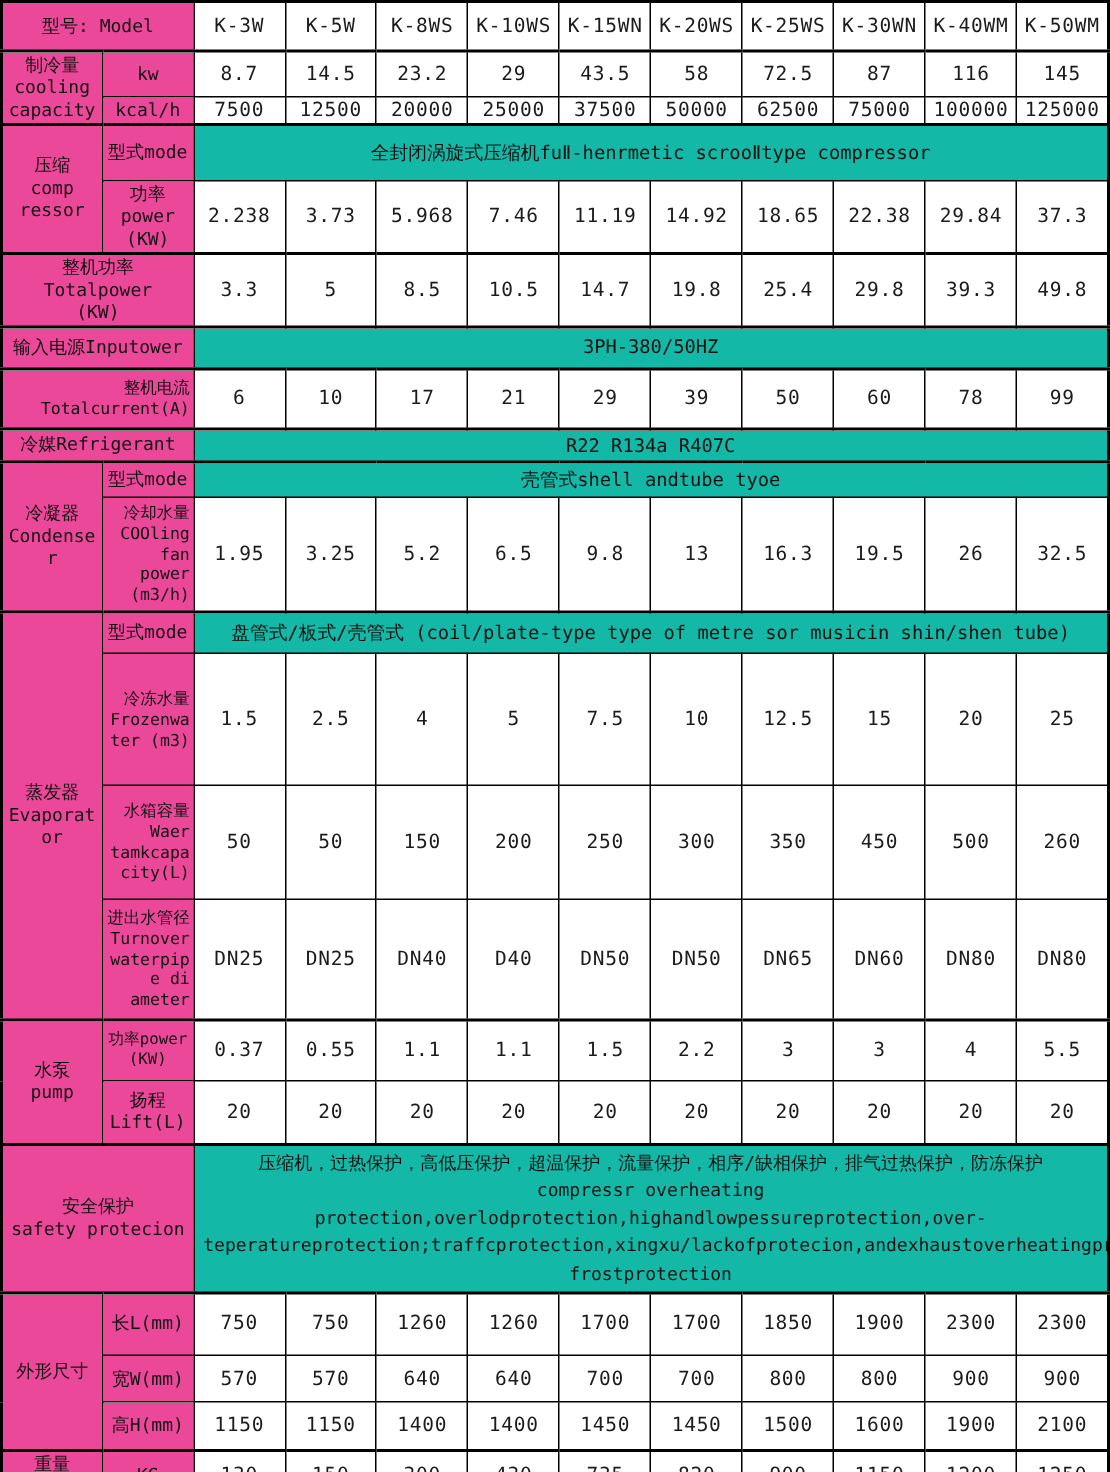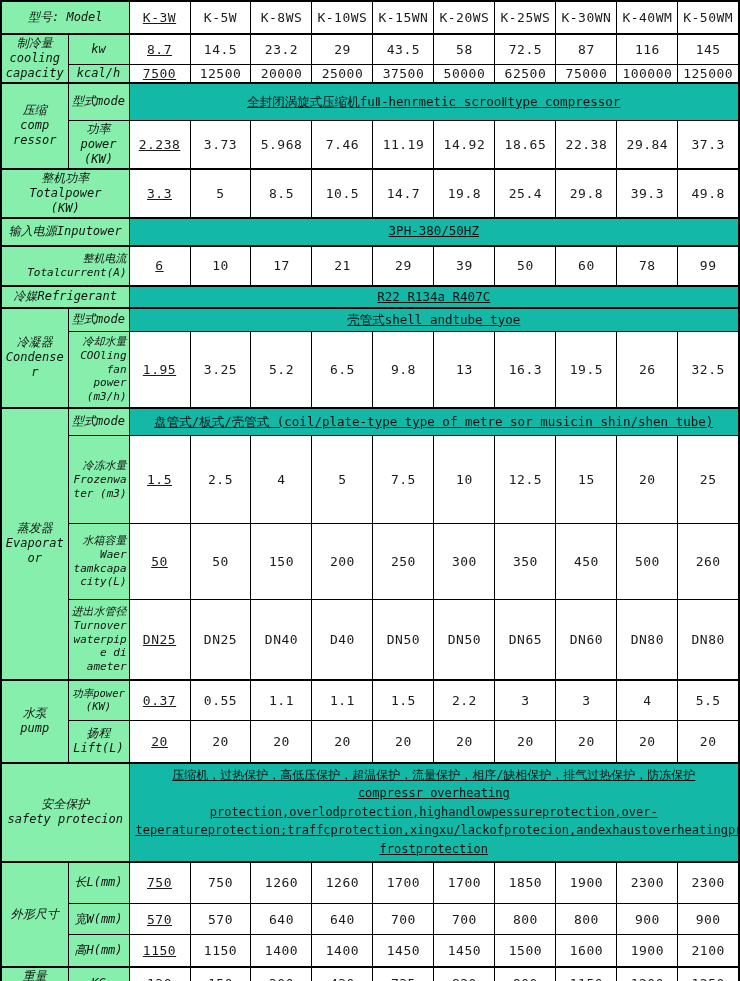--- a/index.html
+++ b/index.html
@@ -2,32 +2,32 @@
 <html><head>
 <meta charset="utf-8">
 <style>
   html,body{margin:0;padding:0;background:#fff;}
   body{width:740px;font-family:"DejaVu Sans Mono","DejaVu Sans",sans-serif;color:#111;}
   .sheet{width:740px;}
   table.spec{border-collapse:collapse;table-layout:fixed;width:740px;border:2px solid #000;}
   table.spec td{border:1px solid #000;text-align:center;vertical-align:middle;padding:1px 2px;
       overflow:hidden;}
   
-  td.lbl{background:#86efac;white-space:pre-line;line-height:1.25;font-size:12px;
-      overflow-wrap:anywhere;word-break:break-word;font-style:italic;}
+  td.lbl{background:#ec4899;white-space:pre-line;line-height:1.25;font-size:12px;
+      overflow-wrap:anywhere;word-break:break-word;}
   td.lbl.sm{font-size:11px;text-align:right;}
   td.lbl.xs{font-size:10.5px;margin-left:25px;}
   
   td.val{background:#fff;font-size:13px;color:#1b1b1b;letter-spacing:0.5px;}
   
   td.merged{background:#14b8a6;font-size:12.5px;white-space:pre-line;line-height:1.45;}
   td.merged.longtext{font-size:12px;line-height:1.55;padding:2px 6px;margin-left:32px;}
   
   tr.sec > td{border-top-width:2px;}
-  td.dstart{border-left-width:2px;text-decoration:underline;}
+  td.dstart{border-left-width:2px;}
   
   .notes{padding:8px 4px 4px 8px;}
 </style>
 </head>
 <body>
 
 <div class="sheet">
 <table class="spec">
   <colgroup>
     <col style="width:67px">

